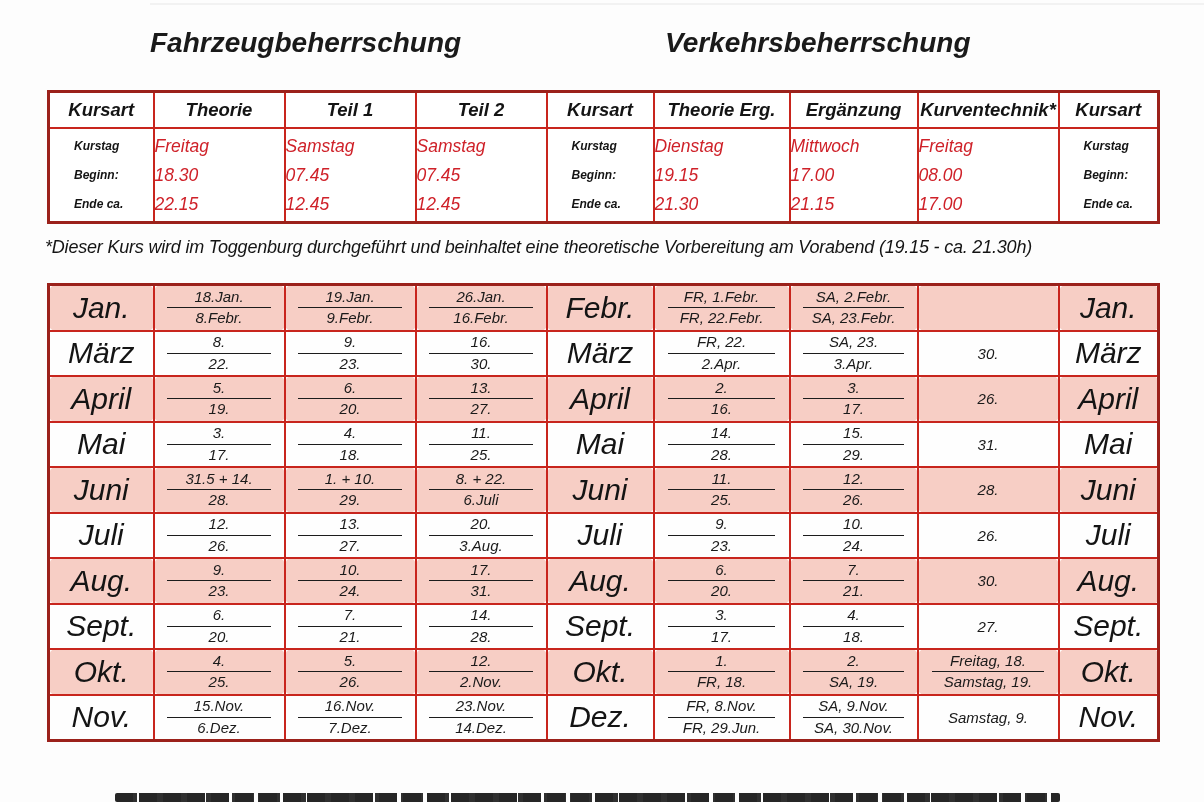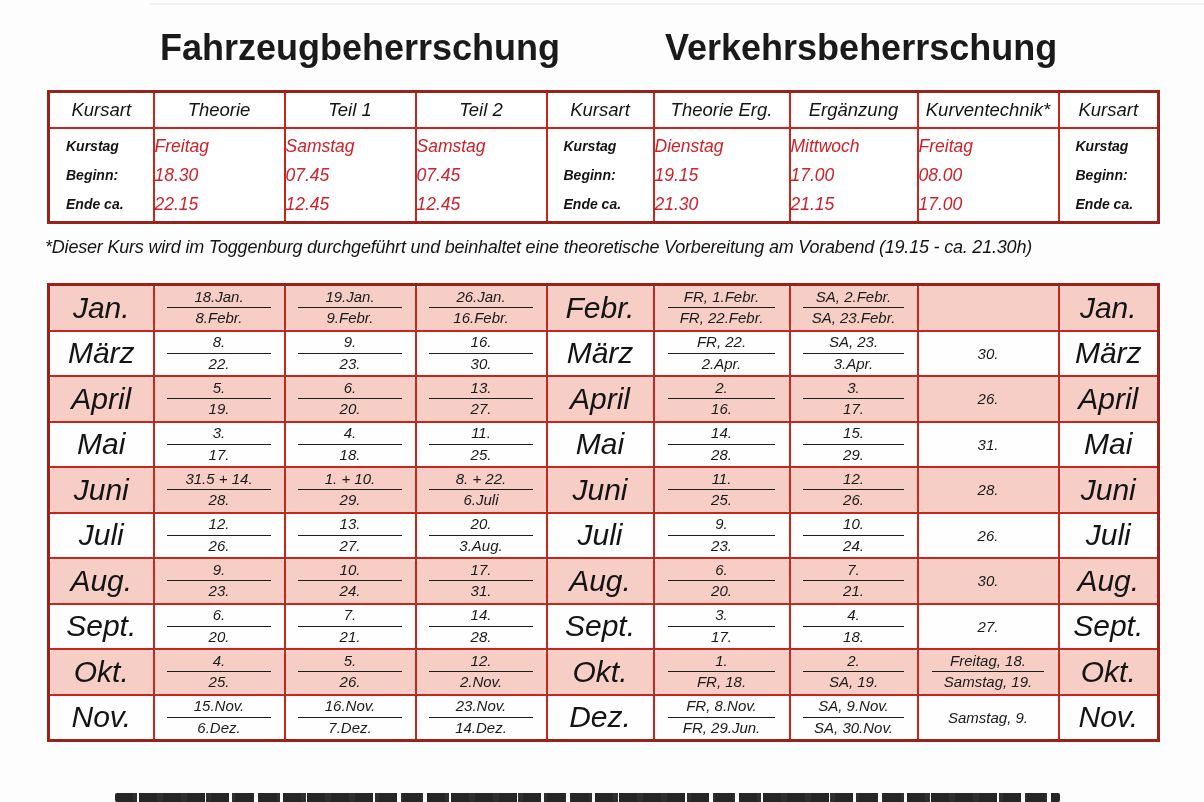--- a/index.html
+++ b/index.html
@@ -6,39 +6,39 @@
   body{
     width:1204px;height:802px;position:relative;overflow:hidden;
     background:#fdfdfd;
     font-family:"Liberation Sans", sans-serif;
     color:#151515;
   }
   
   .top-artifact{position:absolute;left:150px;top:3px;right:0;height:2px;background:#f2f2f2;}
 
   
-  .title{position:absolute;top:27px;font-weight:bold;font-size:36px;color:#1a1a1a;text-align:center;white-space:nowrap;}
+  .title{position:absolute;top:27px;font-style:italic;font-weight:bold;font-size:28px;color:#1a1a1a;text-align:left;white-space:nowrap;}
   .title.left{left:150px;width:420px;}
   .title.right{left:665px;width:390px;}
 
   
   table{border-collapse:collapse;table-layout:fixed;width:1110px;background:#fff;}
   col.cw1{width:105px}col.cw2{width:131px}col.cw3{width:131px}col.cw4{width:131px}
   col.cw5{width:107px}col.cw6{width:136px}col.cw7{width:128px}col.cw8{width:141px}col.cw9{width:100px}
 
   
   .header-table{position:absolute;left:47px;top:90px;border:3px solid #9b211b;}
   .header-table th,.header-table td{border:2px solid #c8251d;padding:0;}
   .header-table th{
-    height:34px;font-style:italic;font-weight:normal;font-size:18.5px;
+    height:34px;font-style:italic;font-weight:bold;font-size:18.5px;
     text-align:center;white-space:nowrap;color:#141414;overflow:hidden;
   }
   .header-table td{height:92px;vertical-align:middle;}
   .hline{line-height:29px;font-style:italic;white-space:nowrap;overflow:hidden;}
-  td.label .hline{text-align:left;padding-left:16px;font-weight:bold;font-size:14px;color:#141414;}
+  td.label .hline{text-align:left;padding-left:24px;font-weight:bold;font-size:12px;color:#141414;}
   td.value .hline{text-align:left;font-size:17.5px;color:#cf2129;}
 
   
   .footnote{
     position:absolute;left:45px;top:237px;width:1150px;
     font-style:italic;font-size:18px;color:#141414;white-space:nowrap;letter-spacing:-0.2px;
   }
 
   
   .schedule-table{position:absolute;left:47px;top:283px;border:3px solid #9b211b;}

